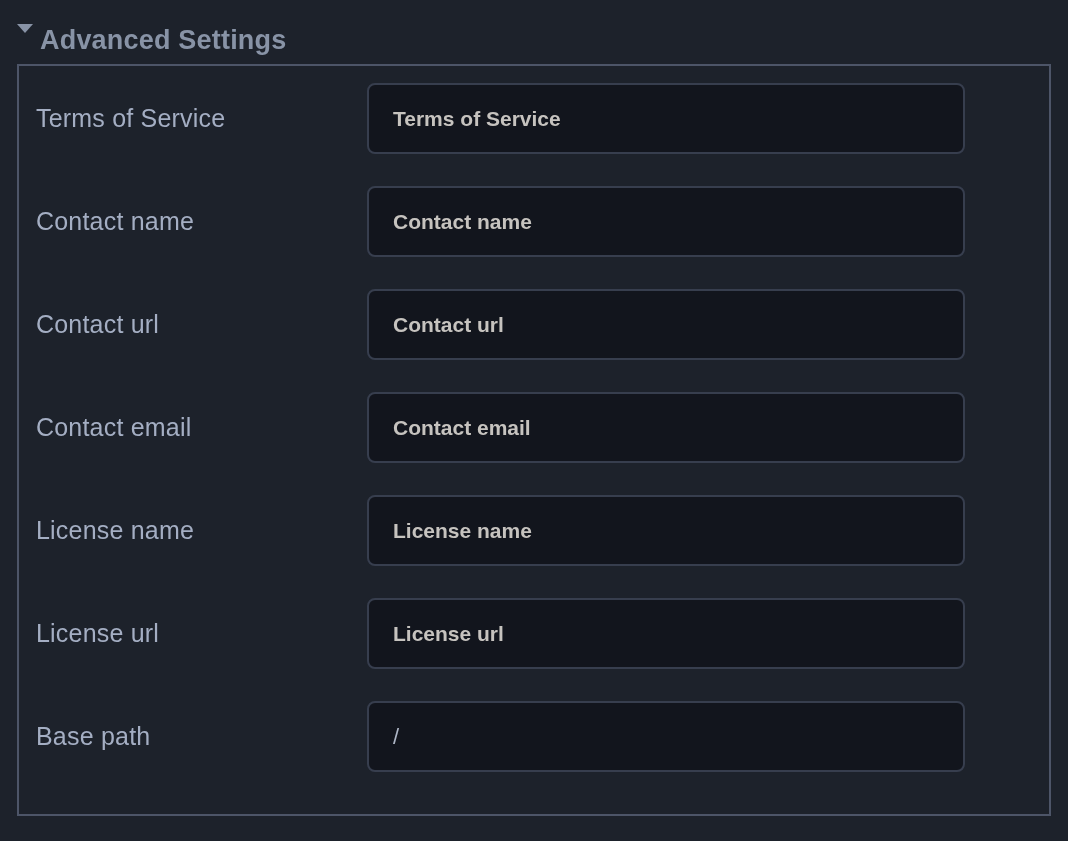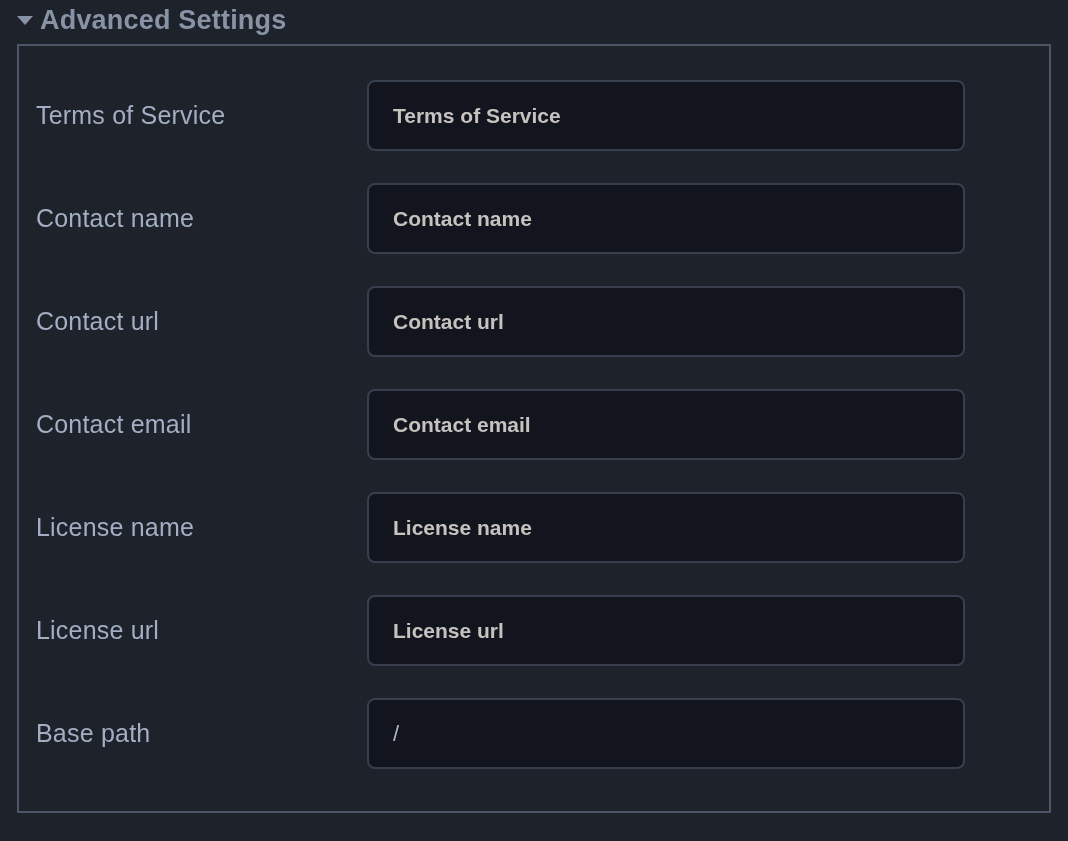--- a/index.html
+++ b/index.html
@@ -7,22 +7,22 @@
   html, body {
     width: 1068px;
     height: 841px;
     background: #1d222b;
     font-family: "Liberation Sans", "DejaVu Sans", sans-serif;
     overflow: hidden;
   }
 
   .section-header {
     display: flex;
-    align-items: center;
-    margin: 4px 0 0 17px;
+    align-items: flex-start;
+    margin: 24px 0 0 17px;
     cursor: pointer;
     width: fit-content;
   }
 
   .caret-down {
     width: 0;
     height: 0;
     border-left: 8px solid transparent;
     border-right: 8px solid transparent;
     border-top: 9px solid #8893a6;
@@ -34,21 +34,21 @@
     font-size: 27px;
     font-weight: 700;
     color: #8893a6;
     letter-spacing: 0.2px;
     line-height: 1.2;
   }
 
   .panel {
     margin: 8px 17px 0 17px;
     border: 2px solid #4d5568;
-    padding: 34px 17px 41px 17px;
+    padding: 17px 17px 41px 17px;
     width: 1034px;
   }
 
   .form-row {
     display: flex;
     align-items: center;
     margin-bottom: 32px;
   }
   .form-row:last-child { margin-bottom: 1px; }
 

